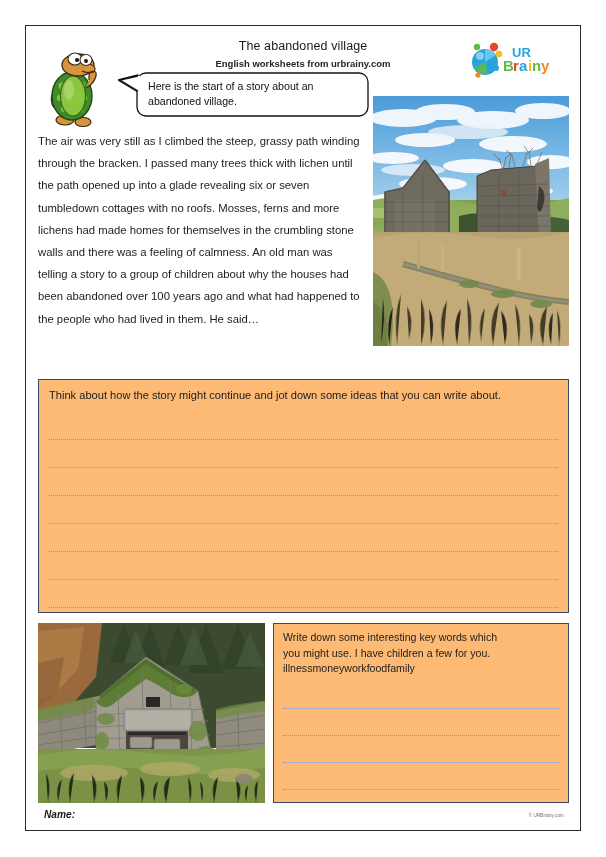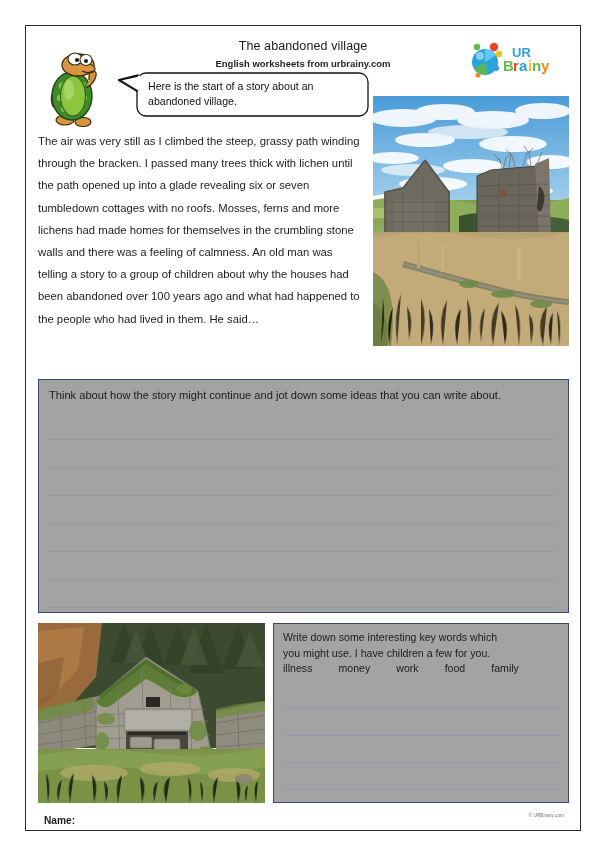--- a/index.html
+++ b/index.html
@@ -117,21 +117,21 @@
     height: 180px;
     overflow: hidden;
   }
   .photo1 svg, .photo2 svg { display: block; }
 
   
   .box {
     position: absolute;
     border: 1.4px solid #38496b;
     box-sizing: border-box;
-    background: #a3a3a3;
+    background: #fdba74;
   }
   .box-ideas {
     left: 12px;
     top: 353px;
     width: 531px;
     height: 234px;
   }
   .box-keywords {
     left: 247px;
     top: 597px;
@@ -152,39 +152,39 @@
   .box-keywords .box-prompt {
     left: 9px;
     top: 6px;
     right: 8px;
     font-size: 10.6px;
     line-height: 15.5px;
   }
 
   .keywords-row {
     display: flex;
-    gap: 26px;
     margin-top: 0px;
   }
   .keywords-row span { white-space: nowrap; }
 
   .dotline {
     position: absolute;
     height: 0;
     border-top: 1.6px dotted #8d95a8;
   }
 
   
   .footer-name {
     position: absolute;
     left: 18px;
-    bottom: 4px;
+    bottom: 10px;
     font-size: 10.2px;
     font-weight: 600;
     color: #1c1c1c;
+    font-style: italic;
   }
   .footer-page {
     position: absolute;
     left: 0;
     bottom: 10px;
     width: 100%;
     text-align: center;
     font-size: 10.2px;
     color: #1c1c1c;
   }

